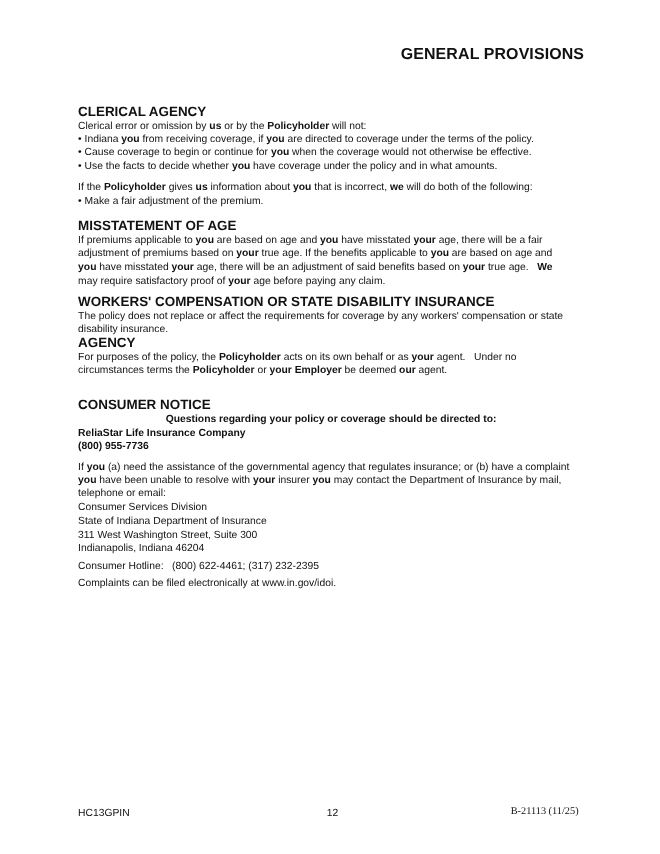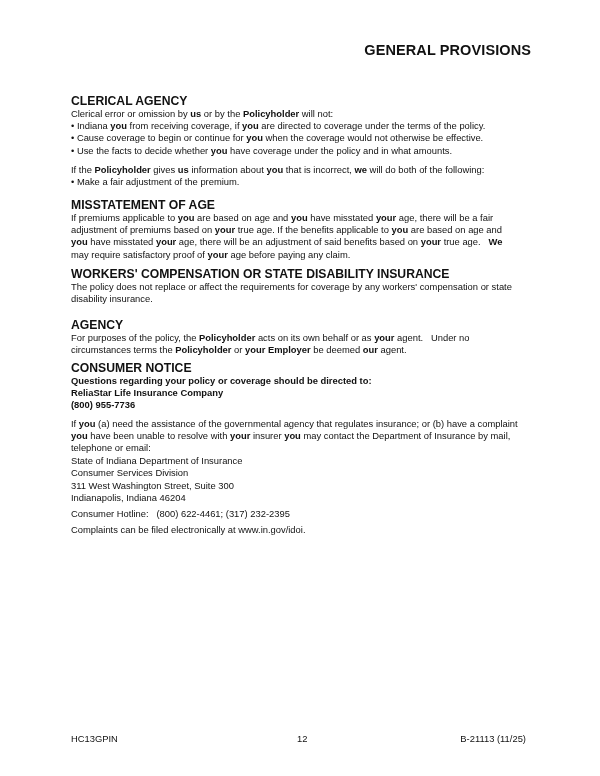--- a/index.html
+++ b/index.html
@@ -3,28 +3,28 @@
 <meta charset="utf-8">
 <style>
   html, body { margin: 0; padding: 0; background: #ffffff; }
   body { width: 600px; height: 776px; position: relative; overflow: hidden;
          font-family: "Liberation Sans", sans-serif; color: #111; }
   .page { position: absolute; left: 71px; top: 0; width: 460px; }
   .title { position: absolute; left: 0; width: 460px; top: 42px; text-align: right;
            font-weight: bold; font-size: 14.5px; letter-spacing: 0.1px; }
   .h { font-weight: bold; font-size: 12.2px; margin: 0; line-height: 14px; }
   .p { font-size: 9.4px; line-height: 12.2px; margin: 0; }
-  .b { font-weight: bold; }
+  .b { font-weight: bold; text-align: center; }
   .center { text-align: left; }
   .sec { position: absolute; left: 0; width: 460px; }
   .bullet::before { content: "• "; }
   .footer { position: absolute; top: 733px; left: 71px; width: 455px; font-size: 9.4px; }
   .footer .l { position: absolute; left: 0; }
   .footer .c { position: absolute; left: 226px; }
-  .footer .r { position: absolute; right: 0; }
+  .footer .r { position: absolute; right: 0; font-family: Liberation Serif, serif; }
 </style>
 </head>
 <body>
 
 <div class="page">
   <div class="title">GENERAL PROVISIONS</div>
 
   <div class="sec" style="top:94px">
     <p class="h">CLERICAL AGENCY</p>
     <p class="p"><span>Clerical error or omission by </span><span class="b">us</span><span> or by the </span><span class="b">Policyholder</span><span> will not:</span></p>
@@ -43,41 +43,41 @@
       <span class="b">you</span><span> have misstated </span><span class="b">your</span><span> age, there will be an adjustment of said benefits based on </span><span class="b">your</span><span style="white-space:pre"> true age.   </span><span class="b">We</span><br>
       <span>may require satisfactory proof of </span><span class="b">your</span><span> age before paying any claim.</span>
     </p>
   </div>
 
   <div class="sec" style="top:267px">
     <p class="h">WORKERS' COMPENSATION OR STATE DISABILITY INSURANCE</p>
     <p class="p"><span>The policy does not replace or affect the requirements for coverage by any workers' compensation or state</span><br><span>disability insurance.</span></p>
   </div>
 
-  <div class="sec" style="top:318px">
+  <div class="sec" style="top:304px">
     <p class="h">AGENCY</p>
     <p class="p">
       <span>For purposes of the policy, the </span><span class="b">Policyholder</span><span> acts on its own behalf or as </span><span class="b">your</span><span style="white-space:pre"> agent.   Under no</span><br>
       <span>circumstances terms the </span><span class="b">Policyholder</span><span> or </span><span class="b">your Employer</span><span> be deemed </span><span class="b">our</span><span> agent.</span>
     </p>
   </div>
 
   <div class="sec" style="top:361px">
     <p class="h">CONSUMER NOTICE</p>
     <p class="p b">Questions regarding your policy or coverage should be directed to:</p>
     <p class="p b center">ReliaStar Life Insurance Company</p>
     <p class="p b center">(800) 955-7736</p>
     <p class="p" style="margin-top:6px">
       <span>If </span><span class="b">you</span><span> (a) need the assistance of the governmental agency that regulates insurance; or (b) have a complaint</span><br>
       <span class="b">you</span><span> have been unable to resolve with </span><span class="b">your</span><span> insurer </span><span class="b">you</span><span> may contact the Department of Insurance by mail,</span><br>
       <span>telephone or email:</span>
     </p>
     <div class="center" style="margin-top:1px">
+      <p class="p">Consumer Services Division</p>
       <p class="p">State of Indiana Department of Insurance</p>
-      <p class="p">Consumer Services Division</p>
       <p class="p">311 West Washington Street, Suite 300</p>
       <p class="p">Indianapolis, Indiana 46204</p>
     </div>
     <p class="p center" style="margin-top:4px;white-space:pre">Consumer Hotline:   (800) 622-4461; (317) 232-2395</p>
     <p class="p center" style="margin-top:4px">Complaints can be filed electronically at www.in.gov/idoi.</p>
   </div>
 </div>
 
 <div class="footer">
   <span class="l">HC13GPIN</span>

